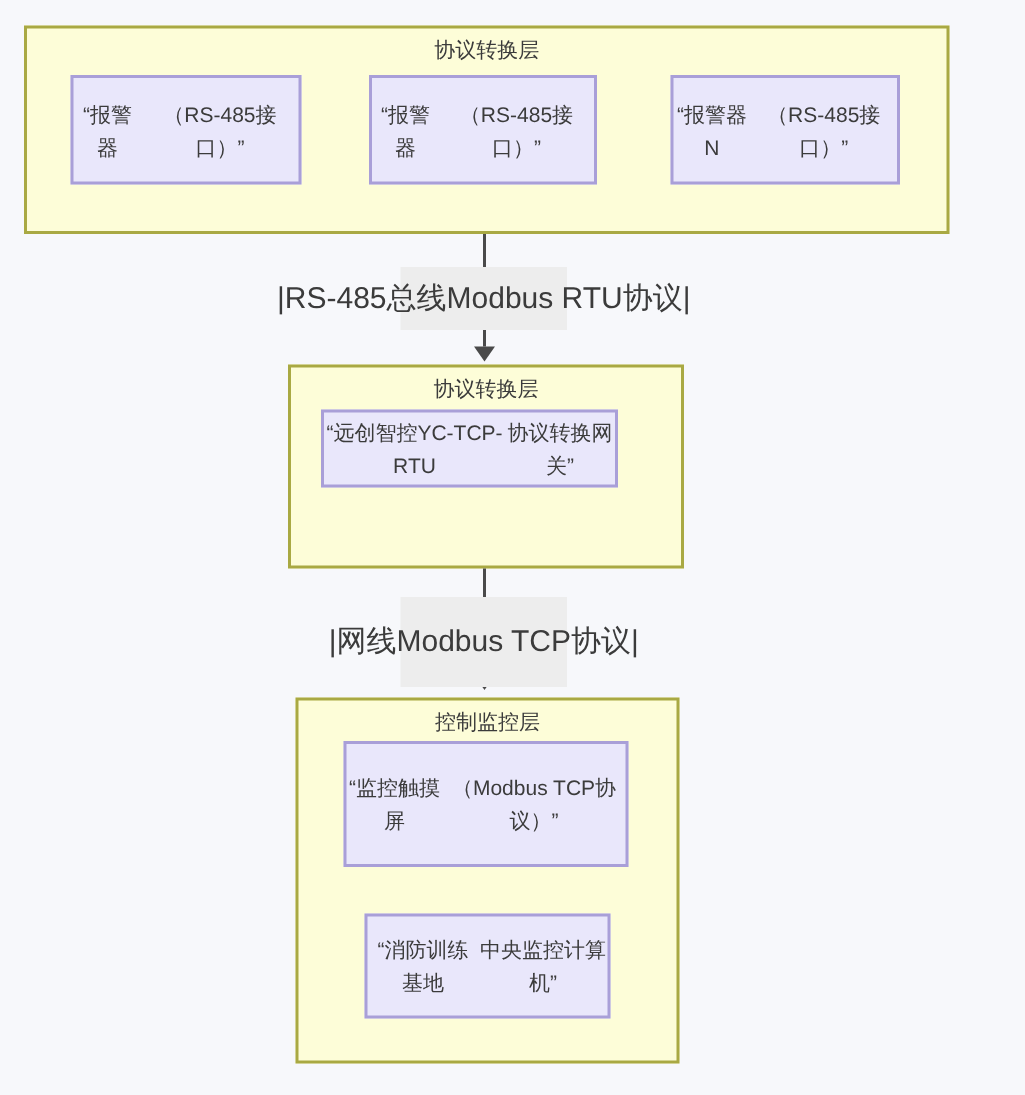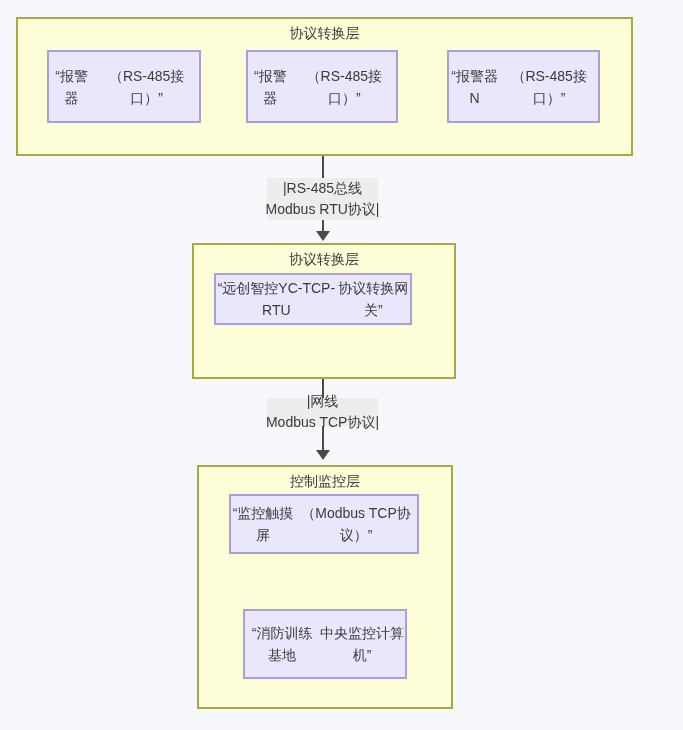--- a/index.html
+++ b/index.html
@@ -52,25 +52,25 @@
     height: 0;
     border-left: 7px solid transparent;
     border-right: 7px solid transparent;
     border-top: 10px solid var(--arrow, #4a4a4a);
   }
   .conn-label {
     position: absolute;
     box-sizing: border-box;
     background: var(--label-bg, #ededed);
     display: flex;
-    flex-direction: column;
+    flex-direction: row;
     align-items: center;
     justify-content: center;
     text-align: center;
-    font-size: 14px;
+    font-size: 20px;
     line-height: 21px;
     color: var(--text, #3b3b3b);
     z-index: 2;
     white-space: nowrap;
   }
 </style>
 </head>
 <body>
 
 <div class="canvas">
@@ -105,30 +105,30 @@
     <div class="layer-title">协议转换层</div>
   </div>
 
   <div class="node-box" style="left:214px; top:273px; width:198px; height:52px;">
     <span>“远创智控YC-TCP-RTU</span>
     <span>协议转换网关”</span>
   </div>
 
   <div class="conn-line" style="left:322px; top:379px; height:71px;"></div>
   <div class="conn-head" style="left:316px; top:450px;"></div>
-  <div class="conn-label" style="left:267px; top:398px; width:111px; height:28px;">
+  <div class="conn-label" style="left:267px; top:398px; width:111px; height:60px;">
     <span>|网线</span>
     <span>Modbus TCP协议|</span>
   </div>
 
   <div class="layer-box" style="left:197px; top:465px; width:256px; height:244px;">
     <div class="layer-title">控制监控层</div>
   </div>
 
-  <div class="node-box" style="left:229px; top:494px; width:190px; height:60px;">
+  <div class="node-box" style="left:229px; top:494px; width:190px; height:84px;">
     <span>“监控触摸屏</span>
     <span>（Modbus TCP协议）”</span>
   </div>
 
   <div class="node-box" style="left:243px; top:609px; width:164px; height:70px;justify-content:space-between;">
     <span>“消防训练基地</span>
     <span>中央监控计算机”</span>
   </div>
 
 </div>

